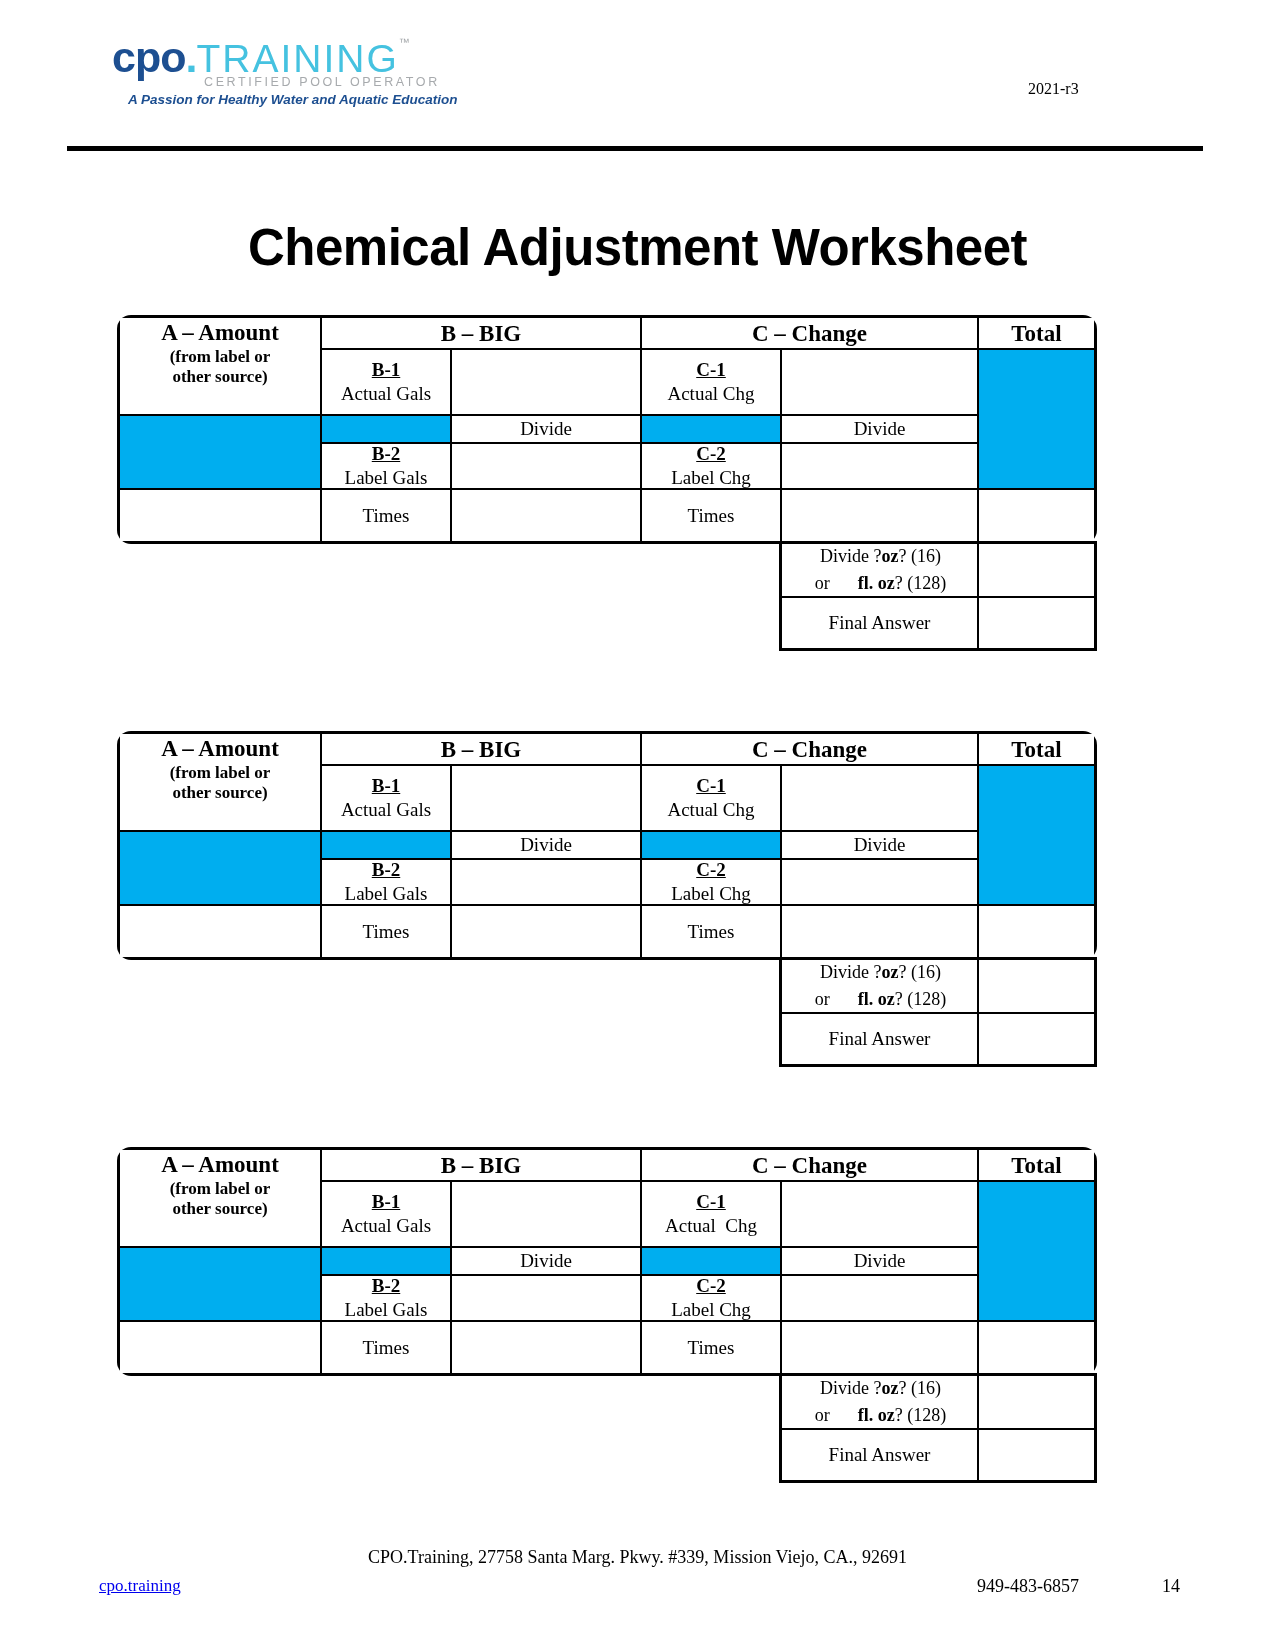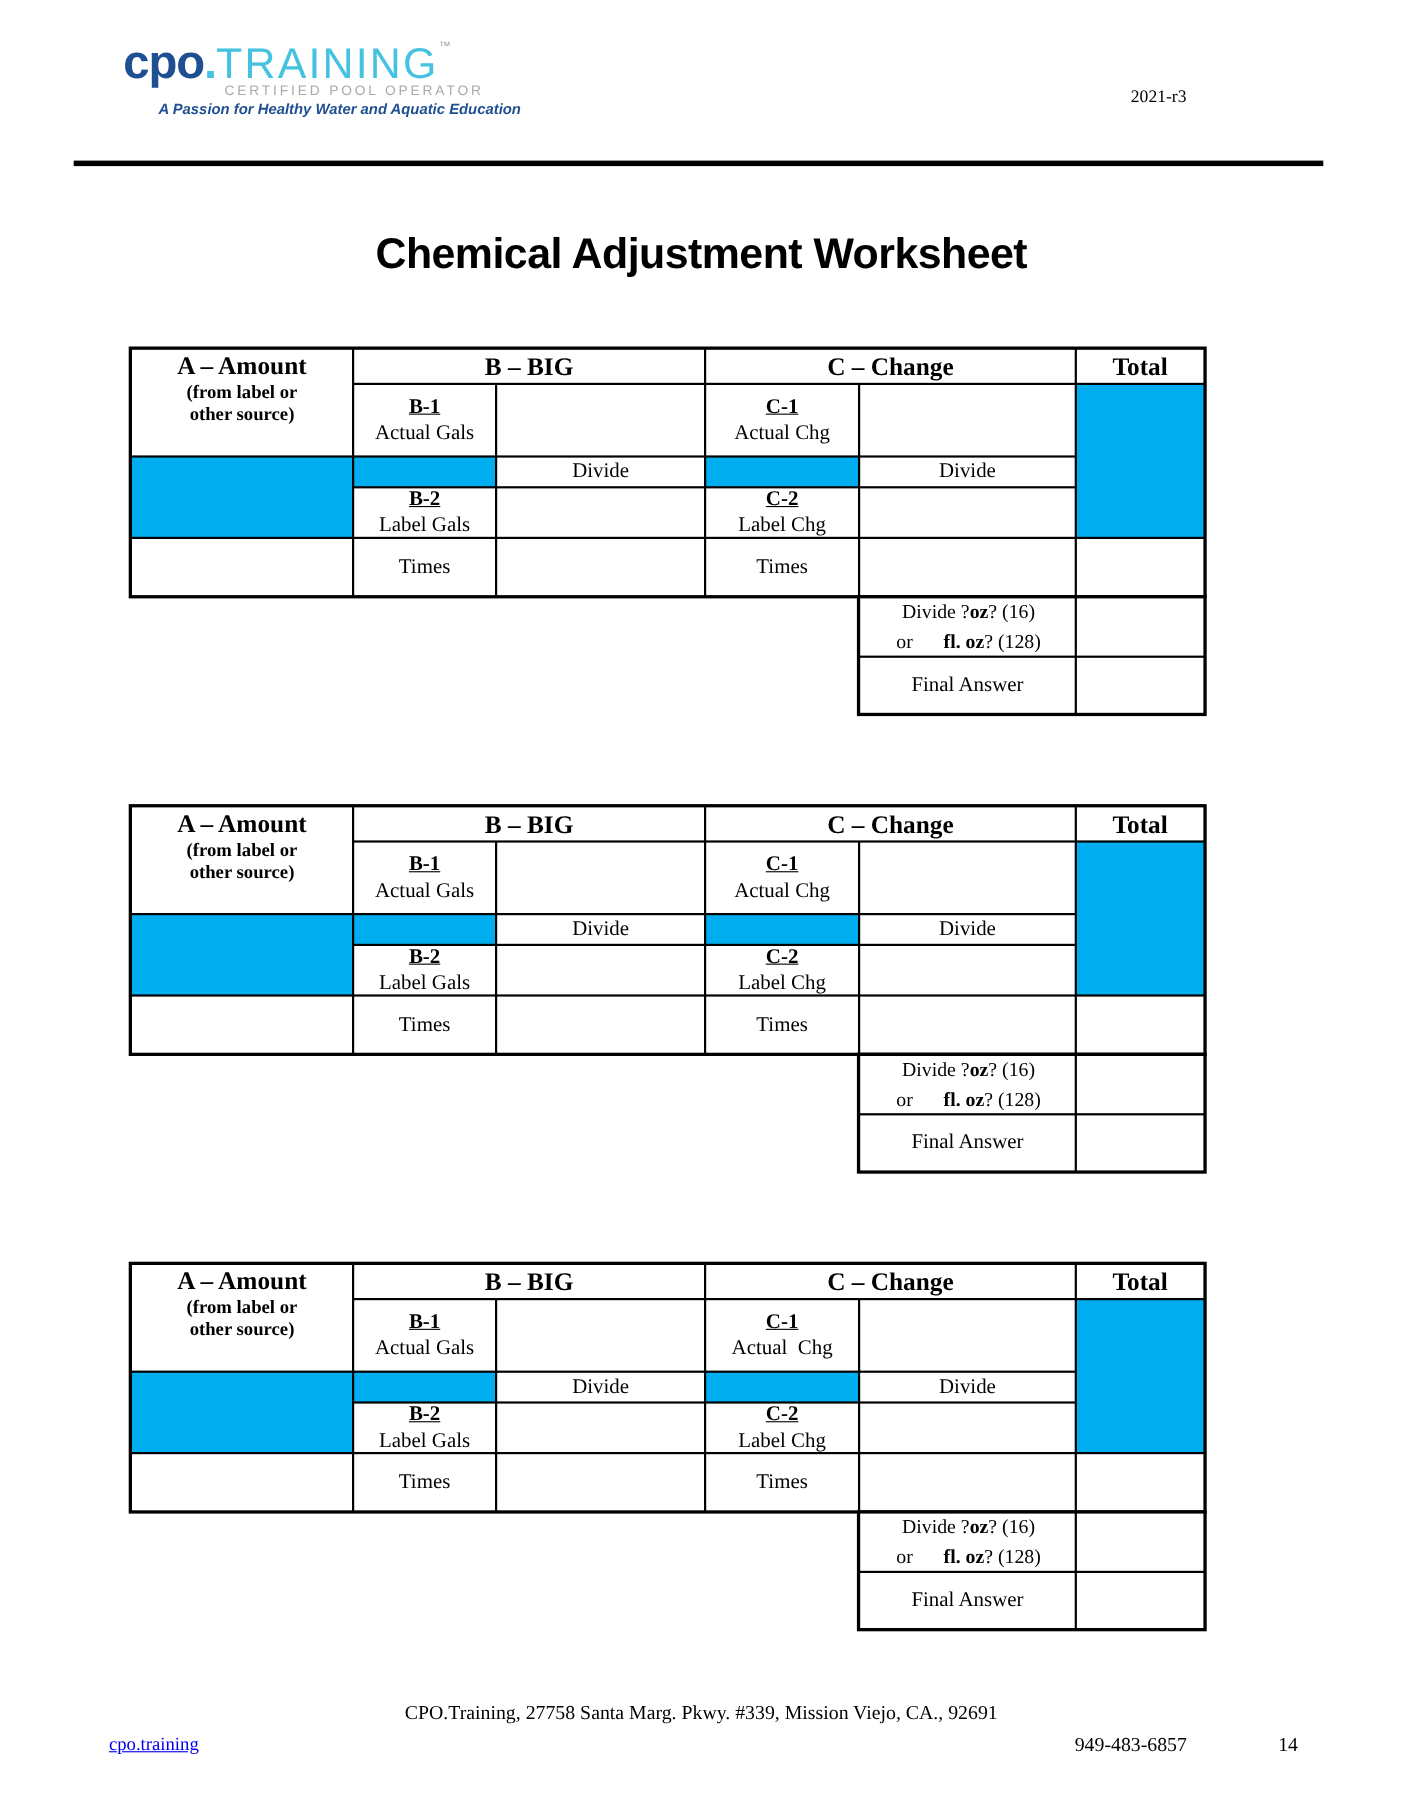--- a/index.html
+++ b/index.html
@@ -32,44 +32,44 @@
     font-size: 11px; color: #9ea2a5; vertical-align: 26px;
   }
   .logo-cert {
     font-family: "Liberation Sans", sans-serif;
     font-size: 12.5px; letter-spacing: 2.6px; color: #a7aaad;
     margin: -4px 0 3px 92px; white-space: nowrap;
   }
   .logo-tagline {
     font-family: "Liberation Sans", sans-serif;
     font-size: 13.5px; font-style: italic; font-weight: bold;
-    color: #1d4f91; margin-left: 32px; white-space: nowrap;
+    color: #1d4f91; margin-left: 16px; white-space: nowrap;
   }
   .revision { position: absolute; left: 1028px; top: 80px; font-size: 16px; }
   .rule { position: absolute; left: 67px; top: 146px; width: 1136px; height: 5px; background: #000; }
 
   .page-title {
     position: absolute; left: 0; top: 184px; width: 100%;
     text-align: center;
     font-family: "Liberation Sans", sans-serif;
-    font-weight: bold; font-size: 39px; letter-spacing: -0.5px;
+    font-weight: bold; font-size: 51px; letter-spacing: -0.5px;
   }
 
   
   .worksheet { position: absolute; left: 117px; width: 980px; height: 336px; }
   #ws1 { top: 315px; }
   #ws2 { top: 731px; }
   #ws3 { top: 1147px; }
 
   .main-grid {
     position: absolute; left: 0; top: 0;
     display: grid;
     grid-template-columns: 200px 128px 188px 138px 195px 115px;
     grid-template-rows: 30px 64px 26px 44px 51px;
-    gap: 2px; padding: 3px; background: #000;
+    gap: 2px; padding: 3px; background: #000; border-radius: 14px;
   }
   .sub-grid {
     position: absolute; left: 662px; top: 226px;
     display: grid;
     grid-template-columns: 195px 115px;
     grid-template-rows: 52px 50px;
     gap: 2px; padding: 3px; background: #000;
   }
   .cell {
     background: #fff;

